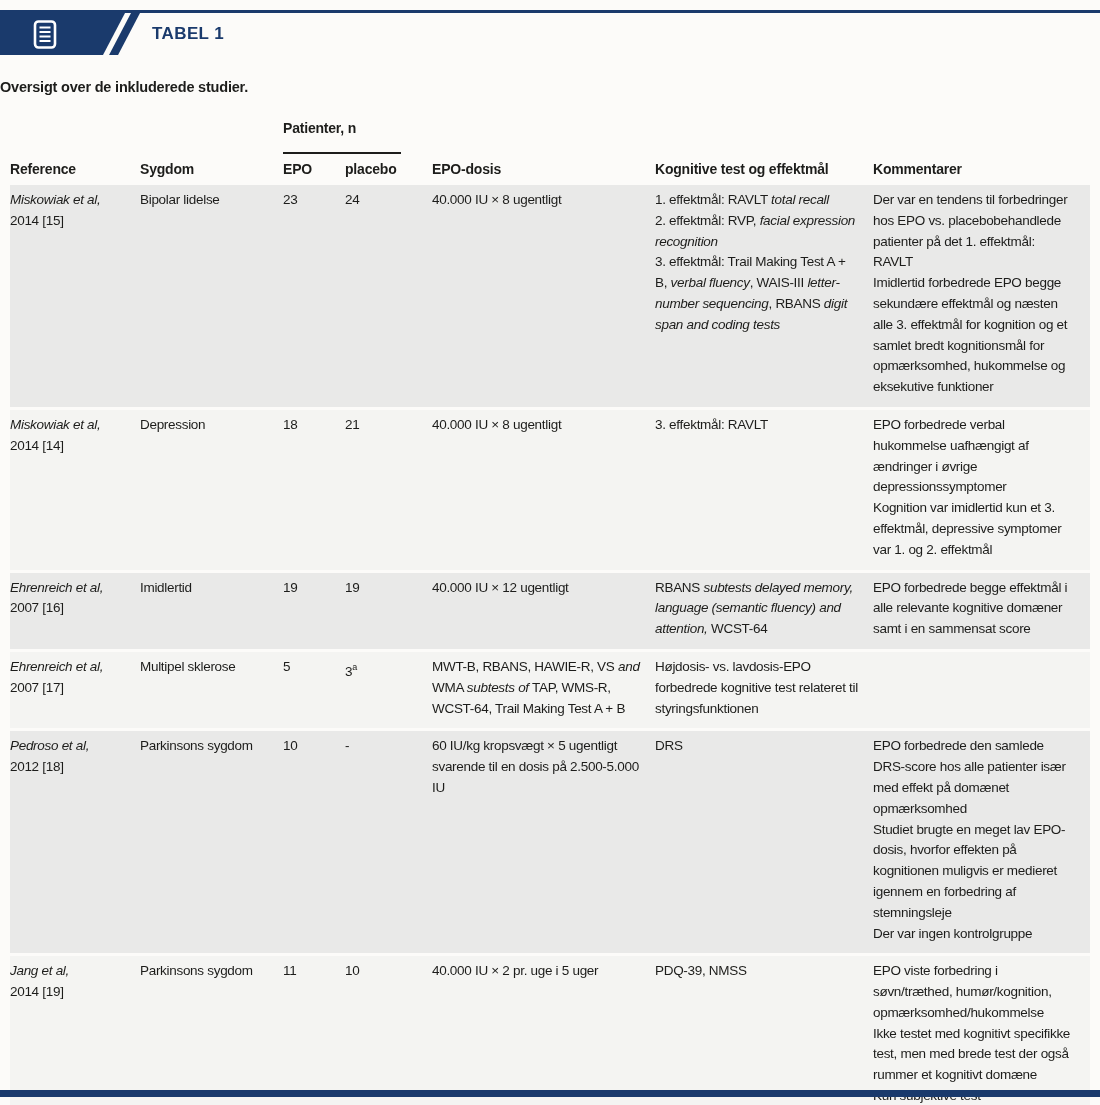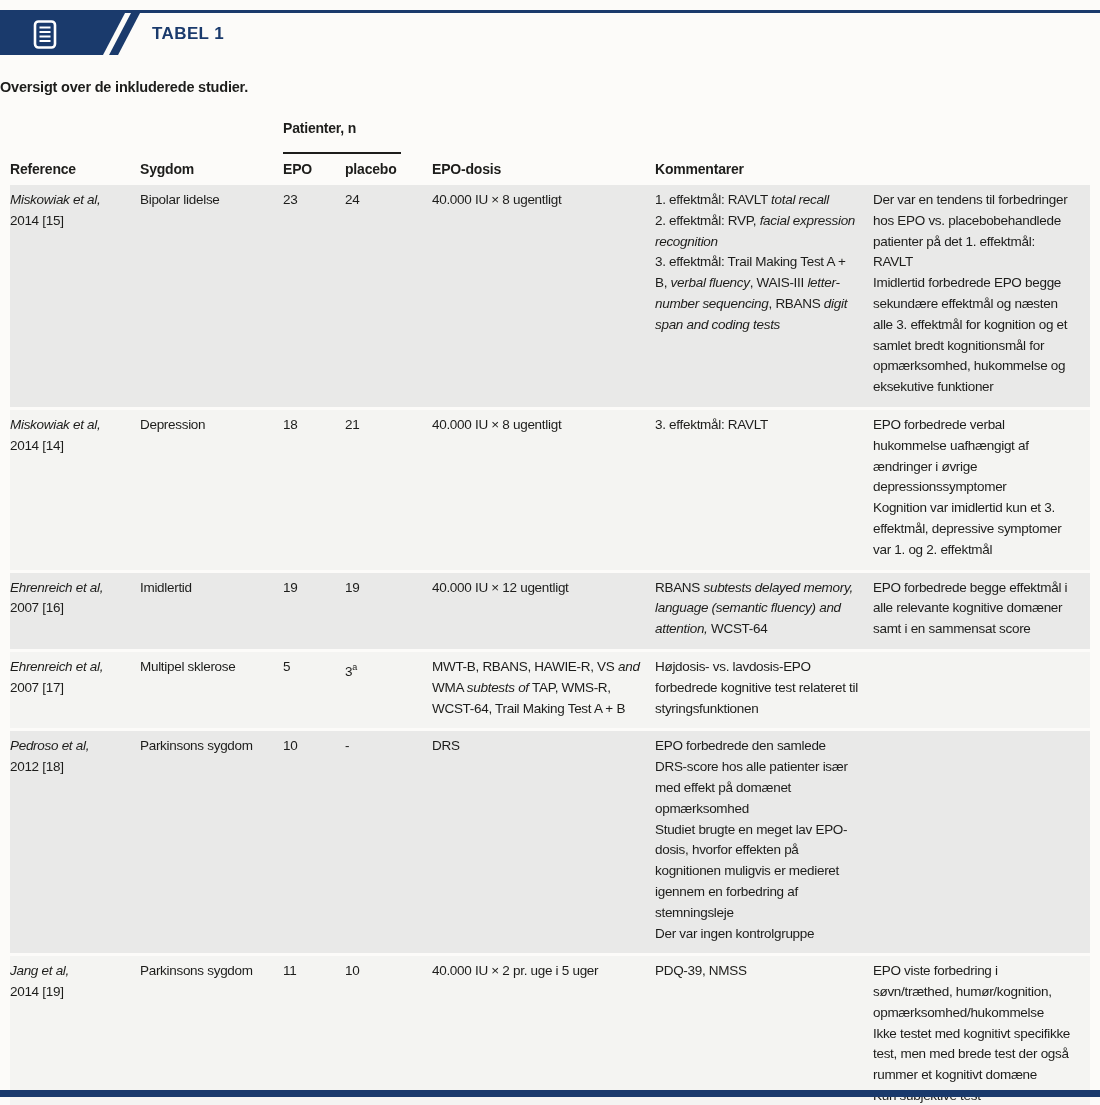--- a/index.html
+++ b/index.html
@@ -94,20 +94,21 @@
       <span class="group-label">Patienter, n</span>
     </div>
   </div>
 
   <div class="grid thead">
     <div class="th">Reference</div>
     <div class="th">Sygdom</div>
     <div class="th">EPO</div>
     <div class="th">placebo</div>
     <div class="th">EPO-dosis</div>
+    <div class="th">Kognitive test og effektmål</div>
     <div class="th">Kommentarer</div>
   </div>
 
   <div class="grid row band-a">
     <div class="cell"><i>Miskowiak et al,</i>
 2014 [15]</div>
     <div class="cell">Bipolar lidelse</div>
     <div class="cell">23</div>
     <div class="cell">24</div>
     <div class="cell">40.000 IU × 8 ugentligt</div>
@@ -150,20 +151,21 @@
     <div class="cell">MWT-B, RBANS, HAWIE-R, VS <i>and</i> WMA <i>subtests of</i> TAP, WMS-R, WCST-64, Trail Making Test A + B</div>
     <div class="cell">Højdosis- vs. lavdosis-EPO forbedrede kognitive test relateret til styringsfunktionen</div>
   </div>
 
   <div class="grid row band-a">
     <div class="cell"><i>Pedroso et al,</i>
 2012 [18]</div>
     <div class="cell">Parkinsons sygdom</div>
     <div class="cell">10</div>
     <div class="cell">-</div>
+    <div class="cell">60 IU/kg kropsvægt × 5 ugentligt svarende til en dosis på 2.500-5.000 IU</div>
     <div class="cell">DRS</div>
     <div class="cell">EPO forbedrede den samlede DRS-score hos alle patienter især med effekt på domænet opmærksomhed
 Studiet brugte en meget lav EPO-dosis, hvorfor effekten på kognitionen muligvis er medieret igennem en forbedring af stemningsleje
 Der var ingen kontrolgruppe</div>
   </div>
 
   <div class="grid row band-b">
     <div class="cell"><i>Jang et al,</i>
 2014 [19]</div>
     <div class="cell">Parkinsons sygdom</div>

